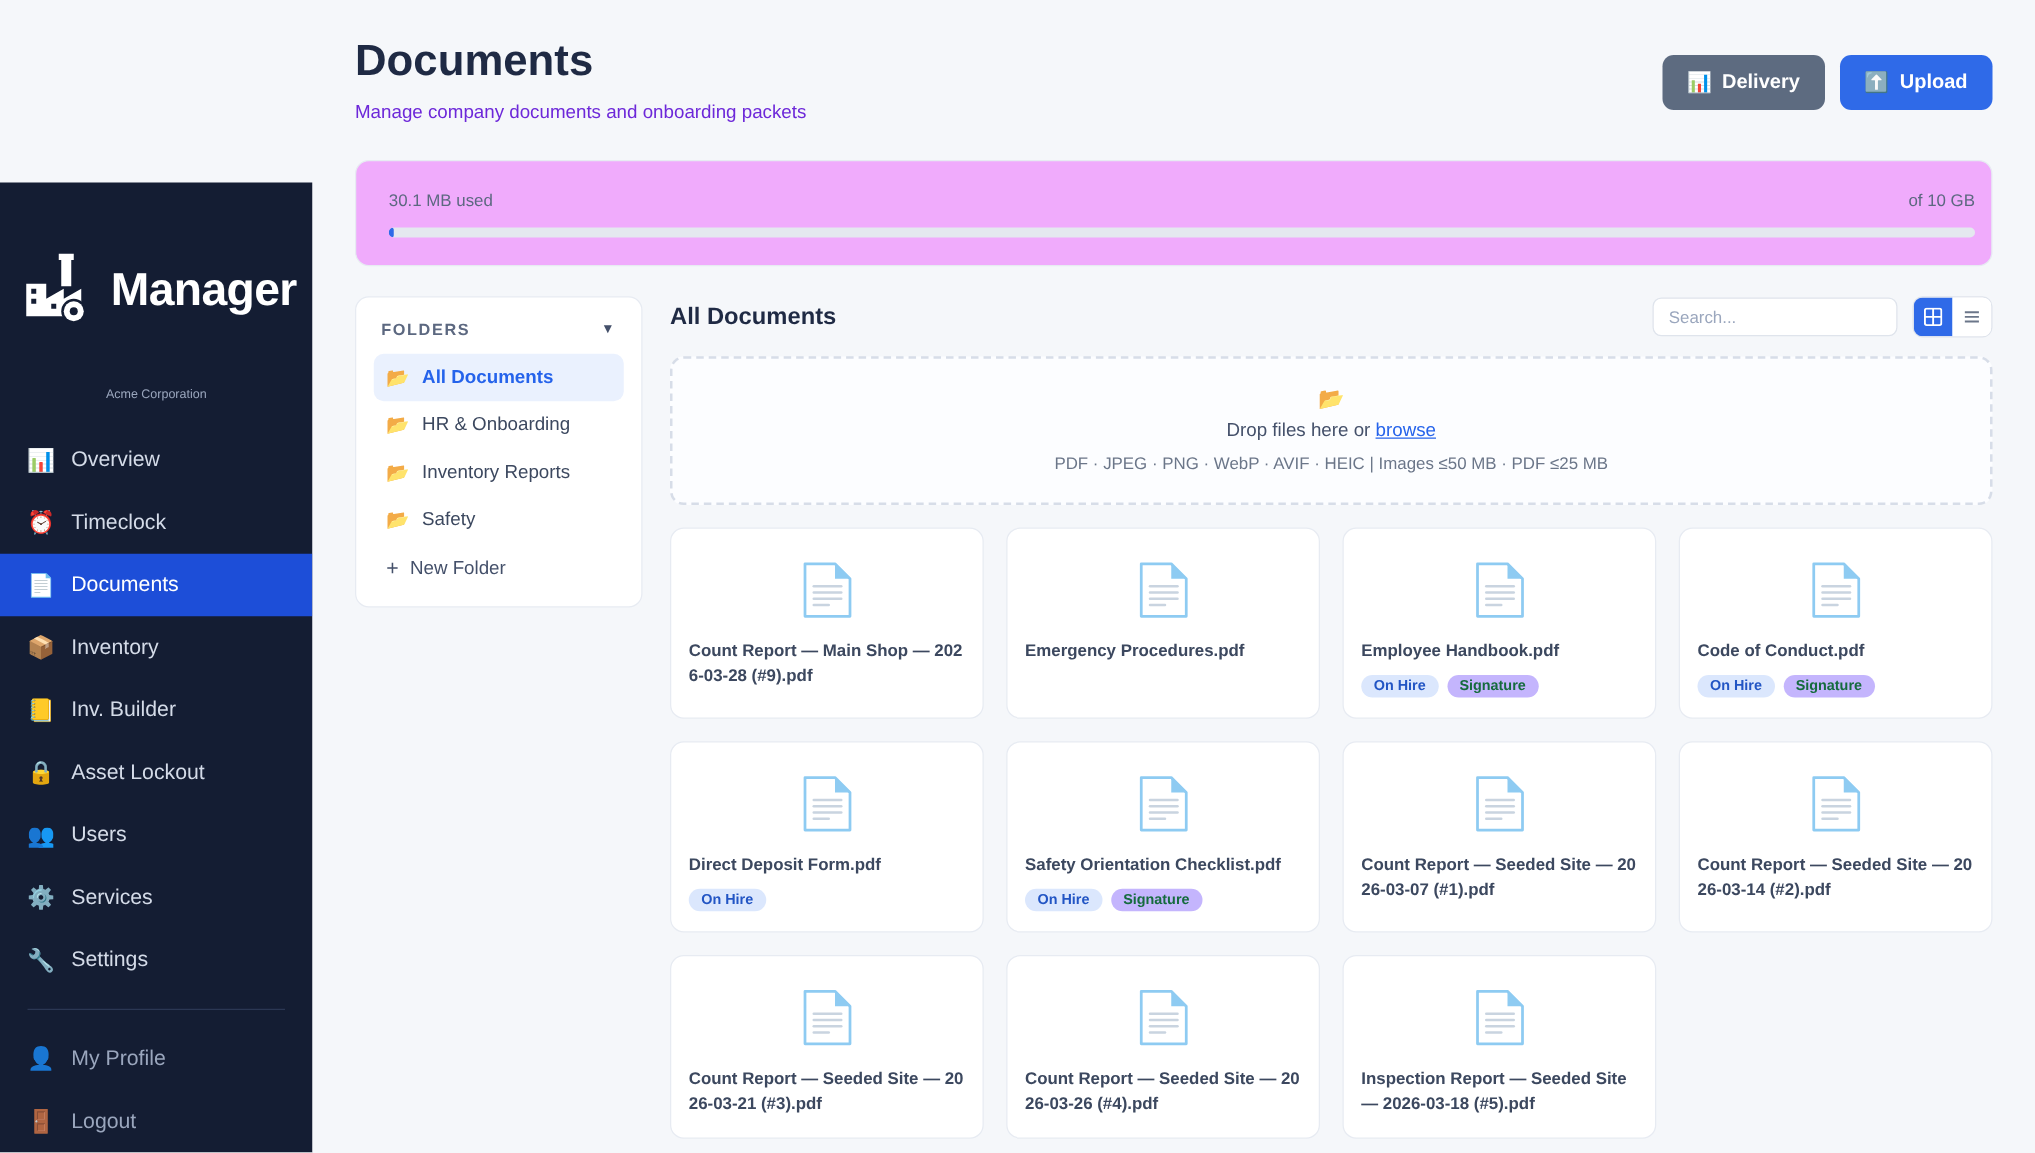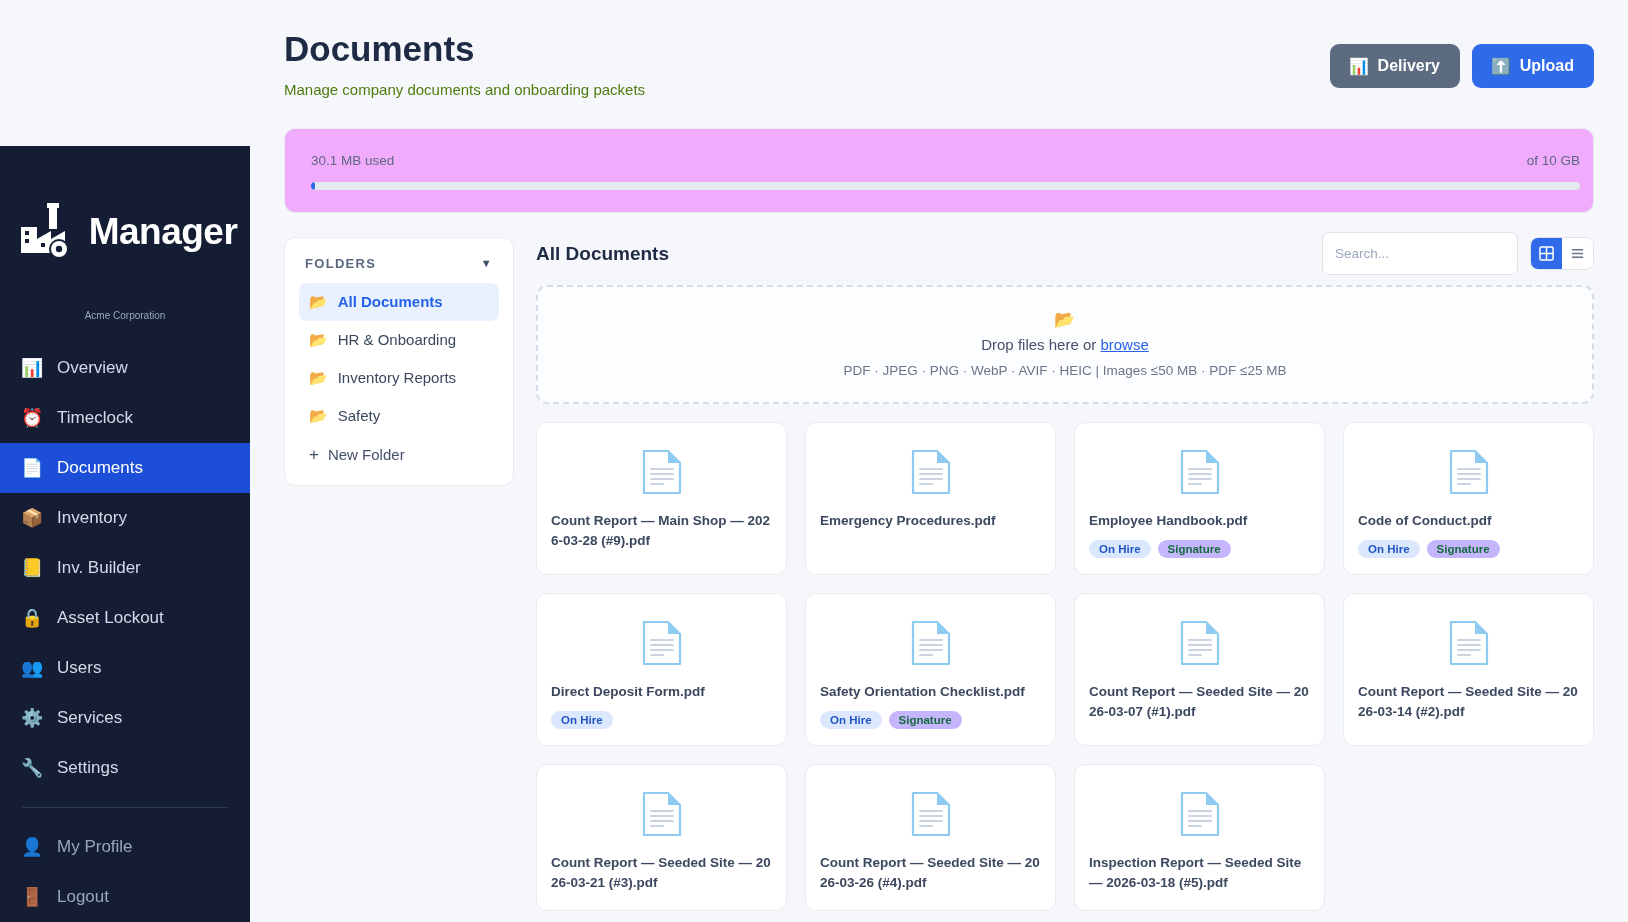--- a/index.html
+++ b/index.html
@@ -43,21 +43,21 @@
 
   
   .main {
     flex: 1 1 auto; height: 922px;
     overflow: hidden;
     padding: 30px 34px 0 34px;
     background: #f5f7fa;
   }
   .page-head { display: flex; align-items: flex-start; justify-content: space-between; }
   .page-title { font-size: 35px; font-weight: 700; color: #1f2a44; line-height: 1.1; }
-  .page-sub { font-size: 15px; color: #4d7c0f; margin-top: 12px; }
+  .page-sub { font-size: 15px; color: #6d28d9; margin-top: 12px; }
   .head-actions { display: flex; gap: 12px; align-items: center; padding-top: 14px; }
   .btn {
     display: inline-flex; align-items: center; gap: 8px;
     border: none; border-radius: 9px;
     font-size: 16px; font-weight: 700; color: #fff;
     padding: 0 20px; height: 44px; cursor: pointer;
     font-family: "Liberation Sans", sans-serif;
   }
   .btn-secondary { background: #5d6b80; }
   .btn-primary { background: #2f6ae8; }
@@ -103,21 +103,21 @@
     padding: 10px 10px 2px 10px; font-size: 15px; color: #44506a; cursor: pointer;
   }
   .plus { font-size: 17px; color: #44506a; }
 
   
   .docs { flex: 1 1 auto; min-width: 0; }
   .docs-head { display: flex; align-items: center; justify-content: space-between; height: 34px; }
   .docs-title { font-size: 19px; font-weight: 700; color: #1f2a44; }
   .docs-tools { display: flex; align-items: center; gap: 12px; }
   .search-input {
-    width: 196px; height: 43px; border: 1px solid #dfe4ec; border-radius: 7px;
+    width: 196px; height: 31px; border: 1px solid #dfe4ec; border-radius: 7px;
     padding: 0 12px; font-size: 13.5px; color: #a21caf; background: #fff;
     font-family: "Liberation Sans", sans-serif; outline: none;
   }
   .search-input::placeholder { color: #9aa6bd; }
   .view-toggle { display: flex; border: 1px solid #dfe4ec; border-radius: 8px; overflow: hidden; background: #fff; }
   .view-btn {
     width: 31px; height: 31px; display: flex; align-items: center; justify-content: center;
     background: #fff; border: none; cursor: pointer; color: #6b7689;
   }
   .view-btn.active { background: #2f6ae8; color: #fff; }

